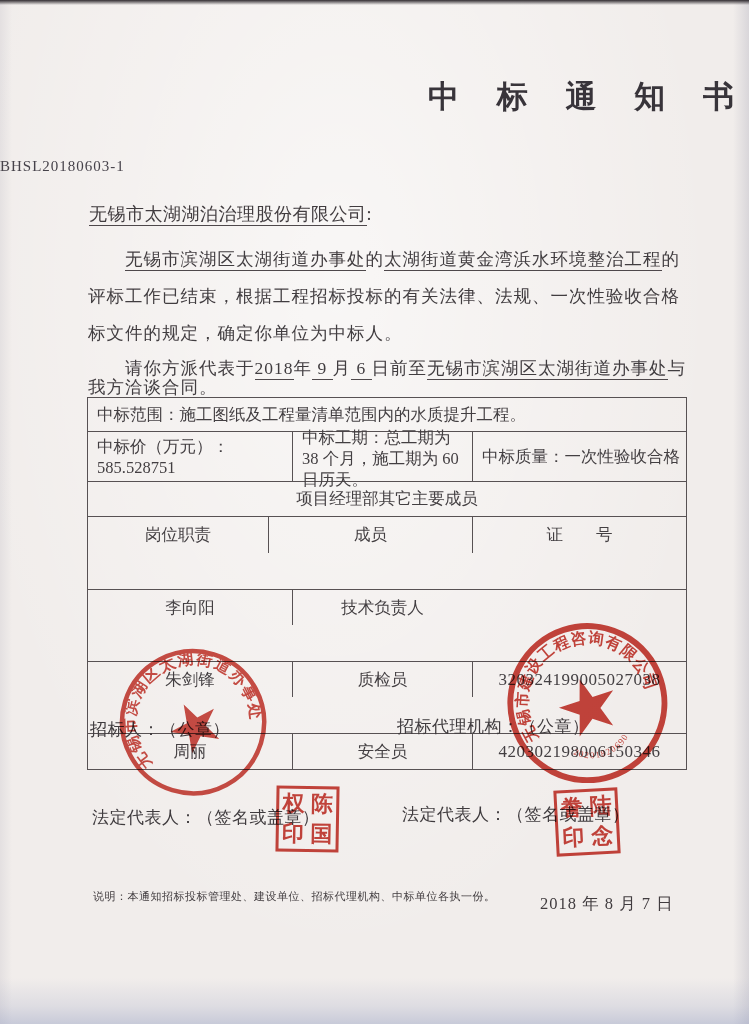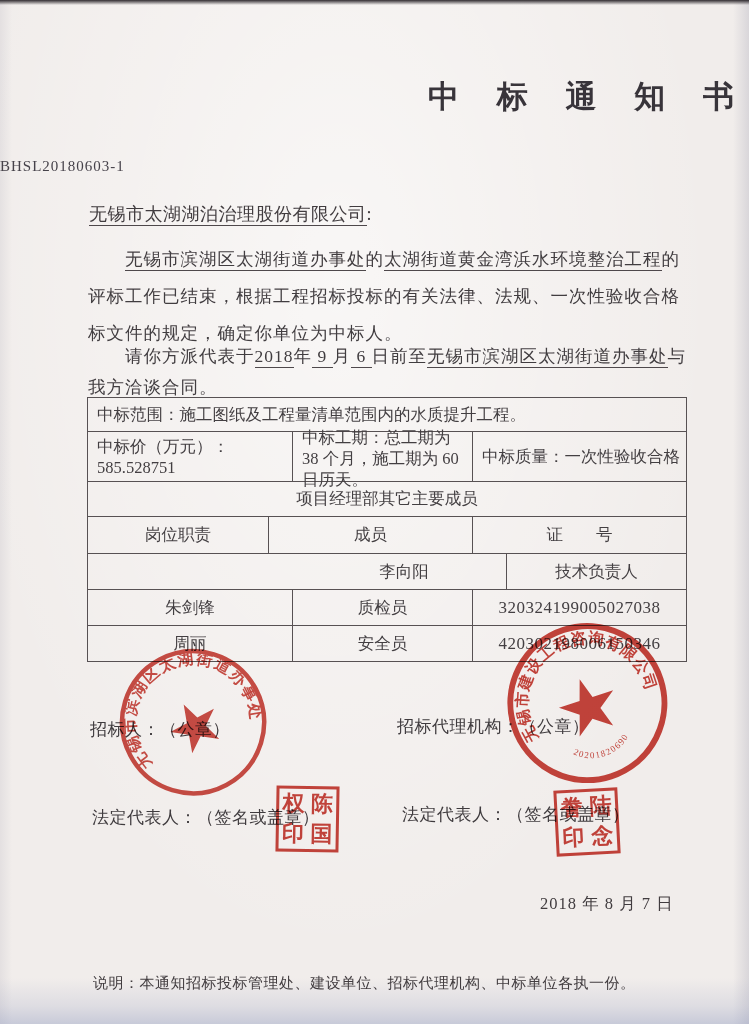--- a/index.html
+++ b/index.html
@@ -18,56 +18,56 @@
   .abs{position:absolute;}
   .title{left:0;top:76px;width:100%;text-align:right;font-size:31px;font-weight:bold;
          letter-spacing:15px;color:#38343a;}
   .docno{left:0;top:158px;width:100%;text-align:left;font-size:15px;letter-spacing:1px;color:#46424a;}
   .addressee{left:89px;top:202px;font-size:18px;letter-spacing:.5px;}
   .bodyline{left:88px;width:600px;font-size:17.5px;letter-spacing:1px;white-space:nowrap;color:#413d40;}
   .ind{text-indent:37px;}
   .u, .bodyline .u{border-bottom:1.3px solid #4e484b;padding-bottom:1px;}
   
   .tbl{left:87px;top:397px;width:598px;border:1.6px solid #575153;font-size:16.5px;color:#433f42;}
-  .trow{display:flex;border-top:1.6px solid #575153;justify-content:flex-end;}
+  .trow{display:flex;border-top:1.6px solid #575153;}
   .trow:first-child{border-top:none;}
   .cell{border-left:1.6px solid #575153;box-sizing:border-box;display:flex;align-items:center;}
   .cell:first-child{border-left:none;}
   .c1{width:204px;} .c2{width:180px;} .c3{flex:1;}
   .pad{padding-left:9px;padding-right:4px;}
   .ctr{justify-content:center;text-align:center;}
   .rA{height:33px;} .rB{height:49px;} .rC{height:33px;} .rD{height:34px;}
-  .rE{height:36px;} .rM{height:35px;}
+  .rE{height:36px;} .rM{height:35px;margin-top:36px;}
   .wrap2{display:block;line-height:21px;padding:3px 6px 0 9px;white-space:normal;}
   .idnum{letter-spacing:.5px;font-size:17px;}
   
   .sig{font-size:17px;letter-spacing:.5px;color:#3f3b3e;}
   
   .seal{mix-blend-mode:multiply;pointer-events:none;}
   .sq{box-sizing:border-box;border:3.5px solid #c6362d;display:grid;
       grid-template-columns:1fr 1fr;opacity:.92;background:rgba(255,235,232,.05);}
   .sq span{display:flex;align-items:center;justify-content:center;
       color:#c6362d;font-weight:bold;font-size:22px;line-height:1;}
   .date{left:540px;top:893px;width:150px;font-size:16.5px;letter-spacing:1px;text-align:left;}
-  .note{left:93px;top:974px;font-size:15px;letter-spacing:.5px;font-family:Liberation Serif, serif;}
+  .note{left:93px;top:889px;font-size:11px;letter-spacing:.5px;font-family:Liberation Serif, serif;}
 </style>
 </head>
 <body>
 
 <div id="page">
 
   <div class="abs title">中 标 通 知 书</div>
   <div class="abs docno">BHSL20180603-1</div>
 
   <div class="abs addressee"><span class="u">无锡市太湖湖泊治理股份有限公司</span><span>:</span></div>
 
   <div class="abs bodyline ind" style="top:247px"><span class="u">无锡市滨湖区太湖街道办事处</span><span>的</span><span class="u">太湖街道黄金湾浜水环境整治工程</span><span>的</span></div>
   <div class="abs bodyline" style="top:284px"><span>评标工作已结束，根据工程招标投标的有关法律、法规、一次性验收合格</span></div>
   <div class="abs bodyline" style="top:321px"><span>标文件的规定，确定你单位为中标人。</span></div>
-  <div class="abs bodyline ind" style="top:344px"><span>请你方派代表于</span><span class="u">2018</span><span>年</span><span class="u"> 9 </span><span>月</span><span class="u"> 6 </span><span>日前至</span><span class="u">无锡市滨湖区太湖街道办事处</span><span>与</span></div>
+  <div class="abs bodyline ind" style="top:356px"><span>请你方派代表于</span><span class="u">2018</span><span>年</span><span class="u"> 9 </span><span>月</span><span class="u"> 6 </span><span>日前至</span><span class="u">无锡市滨湖区太湖街道办事处</span><span>与</span></div>
   <div class="abs bodyline" style="top:375px"><span>我方洽谈合同。</span></div>
 
   <div class="abs tbl">
     <div class="trow rA">
       <div class="cell pad" style="flex:1">中标范围：施工图纸及工程量清单范围内的水质提升工程。</div>
     </div>
     <div class="trow rB">
       <div class="cell c1 pad">中标价（万元）：585.528751</div>
       <div class="cell c2">
           <span class="wrap2">中标工期：总工期为 38 个月，施工期为 60 日历天。</span>

